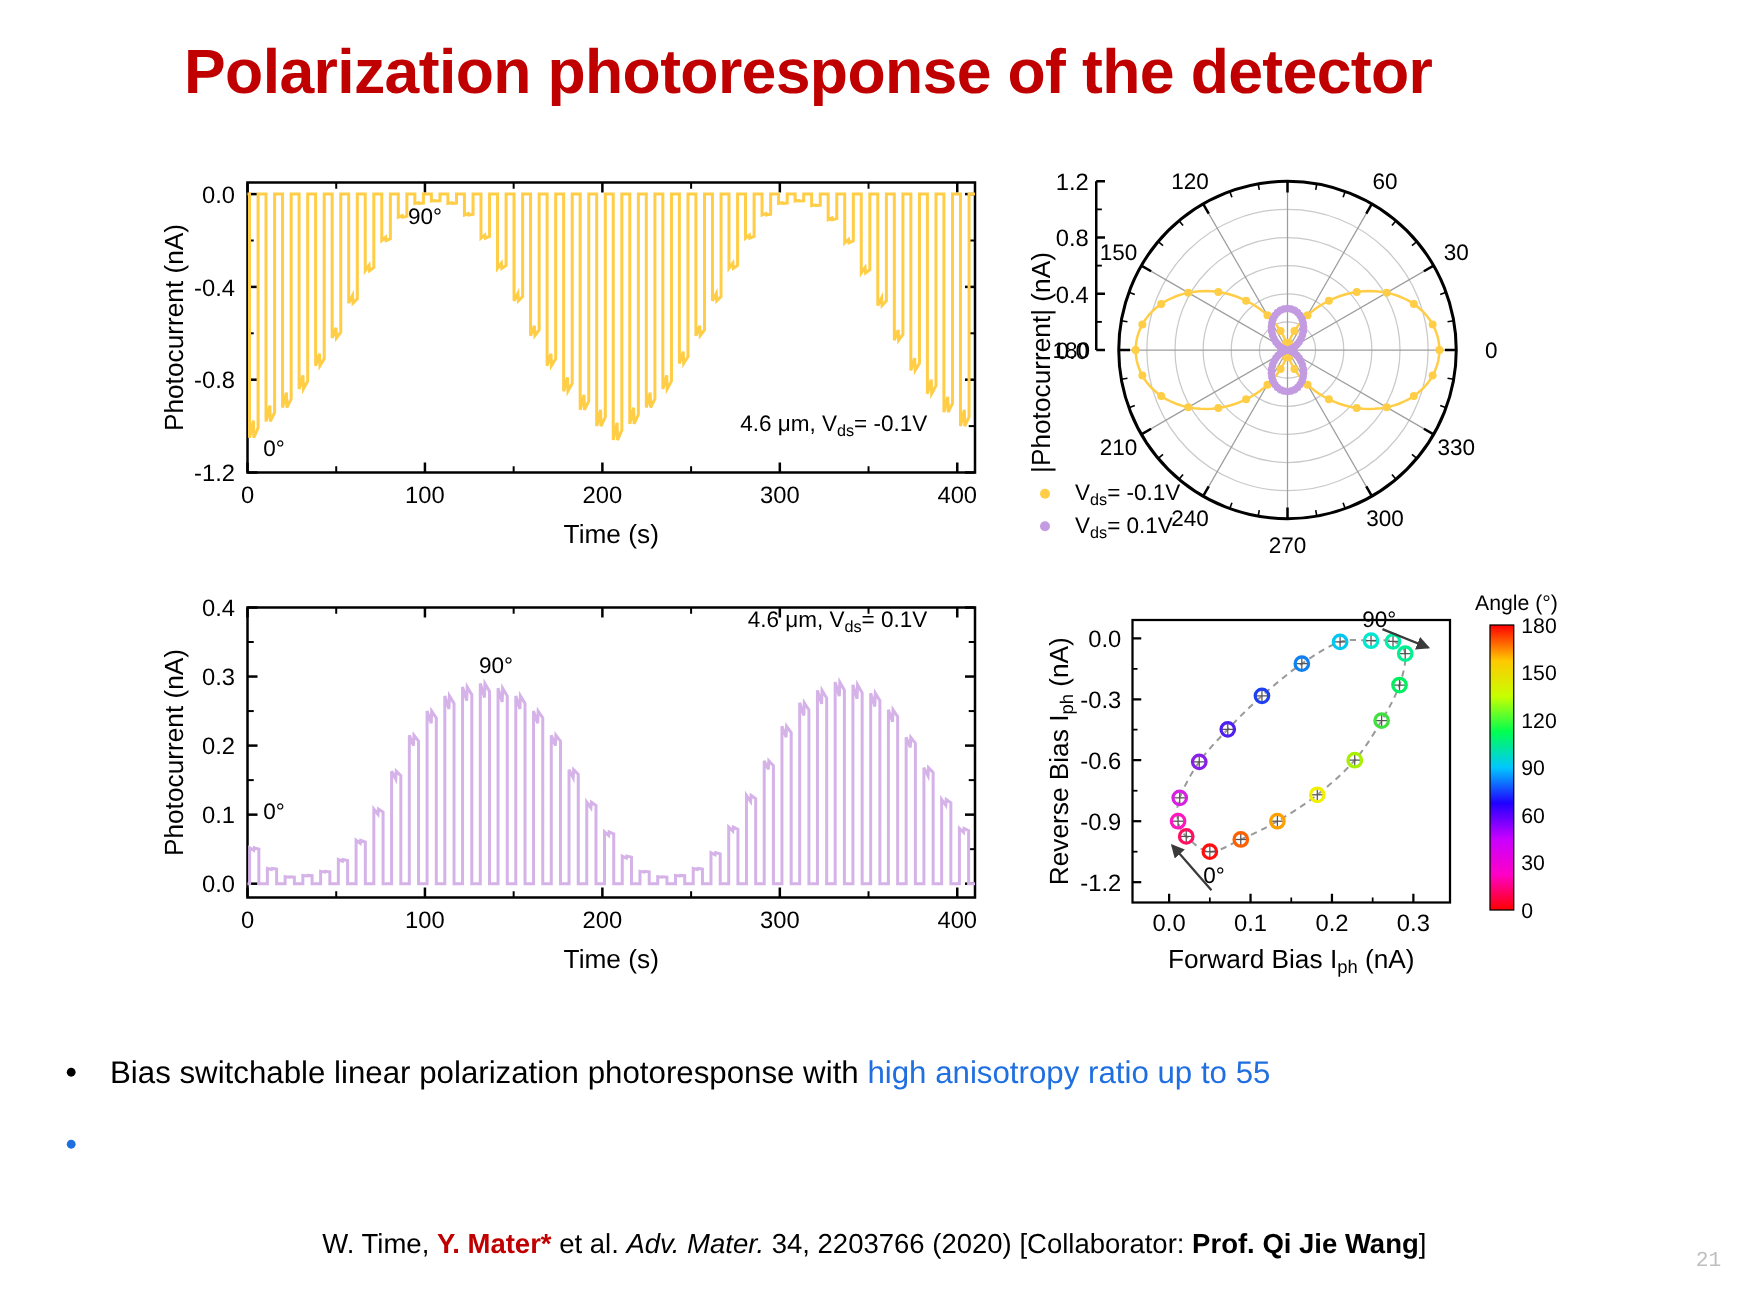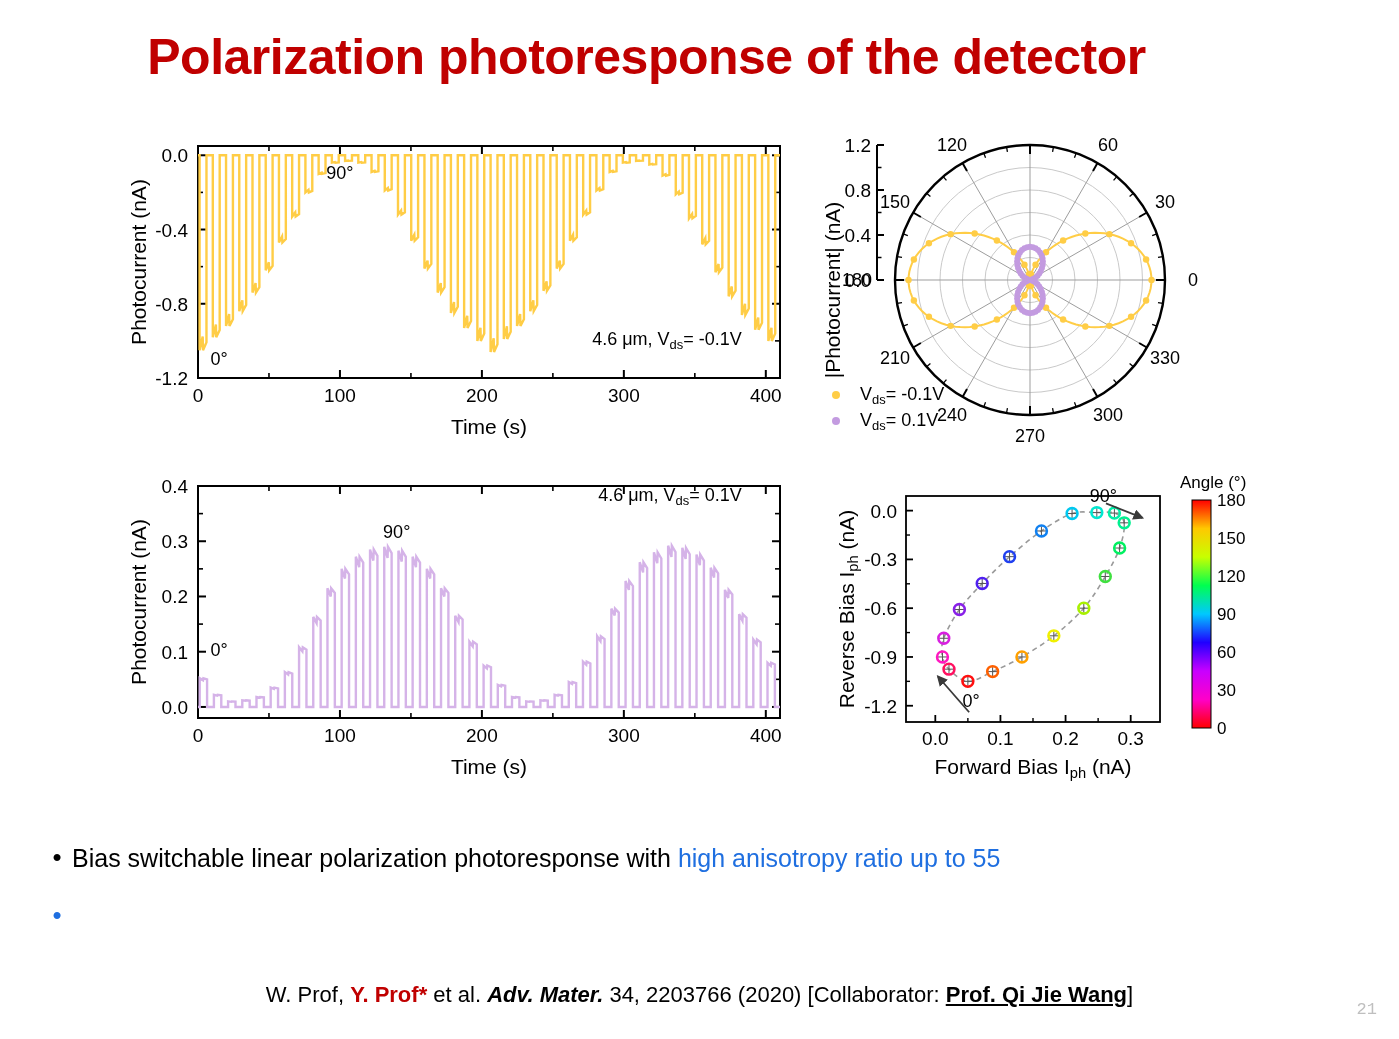--- a/index.html
+++ b/index.html
@@ -30,35 +30,35 @@
   .polar-lbl{font-family:"Liberation Sans",sans-serif;font-size:18px;fill:#000;}
   .cb-lbl{font-family:"Liberation Sans",sans-serif;font-size:17px;fill:#000;}
 
   
   #bullets{position:absolute;left:42px;top:842px;width:1320px;}
   .bullet-row{display:flex;align-items:flex-start;margin-bottom:26px;}
   .bullet-dot{width:30px;flex:none;font-size:26px;line-height:30px;text-align:center;}
   .bullet-text{font-size:25px;line-height:32px;}
   .b1 .bullet-dot{color:#000;}
   .b2 .bullet-dot{color:#1F6FE0;}
-  .txt-black{color:#000;}
+  .txt-black{color:#000;margin-left:16px;}
   .txt-blue{color:#1F6FE0;margin-top:36px;}
   .sub{font-size:0.62em;vertical-align:-0.35em;}
   .misspell{border-bottom:2px wavy #E53935;
             text-decoration:underline wavy #E53935;
             text-decoration-thickness:1px;}
 
   
   #citation{
     position:absolute;left:0;top:982px;width:1399px;text-align:center;
     font-size:22px;color:#000;
   }
   #citation .hl{color:#C00000;font-weight:bold;}
-  #citation .it{font-style:italic;font-weight:bold;}
-  #citation .bd{font-weight:bold;text-decoration:underline;}
+  #citation .it{font-style:italic;font-weight:normal;}
+  #citation .bd{font-weight:bold;}
   #page-number{
     position:absolute;right:22px;top:1000px;
     font-size:17px;color:#BFBFBF;font-family:Liberation Mono, monospace;
   }
 </style>
 </head>
 <body>
 
 <div class="slide">
 
@@ -532,17 +532,17 @@
       <div class="bullet-text">
         <span class="txt-black">Bias switchable linear polarization photoresponse with </span><span class="txt-blue">high anisotropy ratio up to 55</span>
       </div>
     </div>
     <div class="bullet-row b2">
       <div class="bullet-dot">•</div>
     </div>
   </div>
 
   <div id="citation">
-    <span>W. Prof, </span><span class="hl">Y. Prof*</span><span> et al. </span><span class="it">Adv. Mater.</span><span> 34, 2203766 (2020) [Collaborator: </span><span class="bd">Prof. Qi Jie Wang</span><span>]</span>
+    <span>W. Time, </span><span class="hl">Y. Mater*</span><span> et al. </span><span class="it">Adv. Mater.</span><span> 34, 2203766 (2020) [Collaborator: </span><span class="bd">Prof. Qi Jie Wang</span><span>]</span>
   </div>
 
   <div id="page-number">21</div>
 </div>
 
 </body></html>

